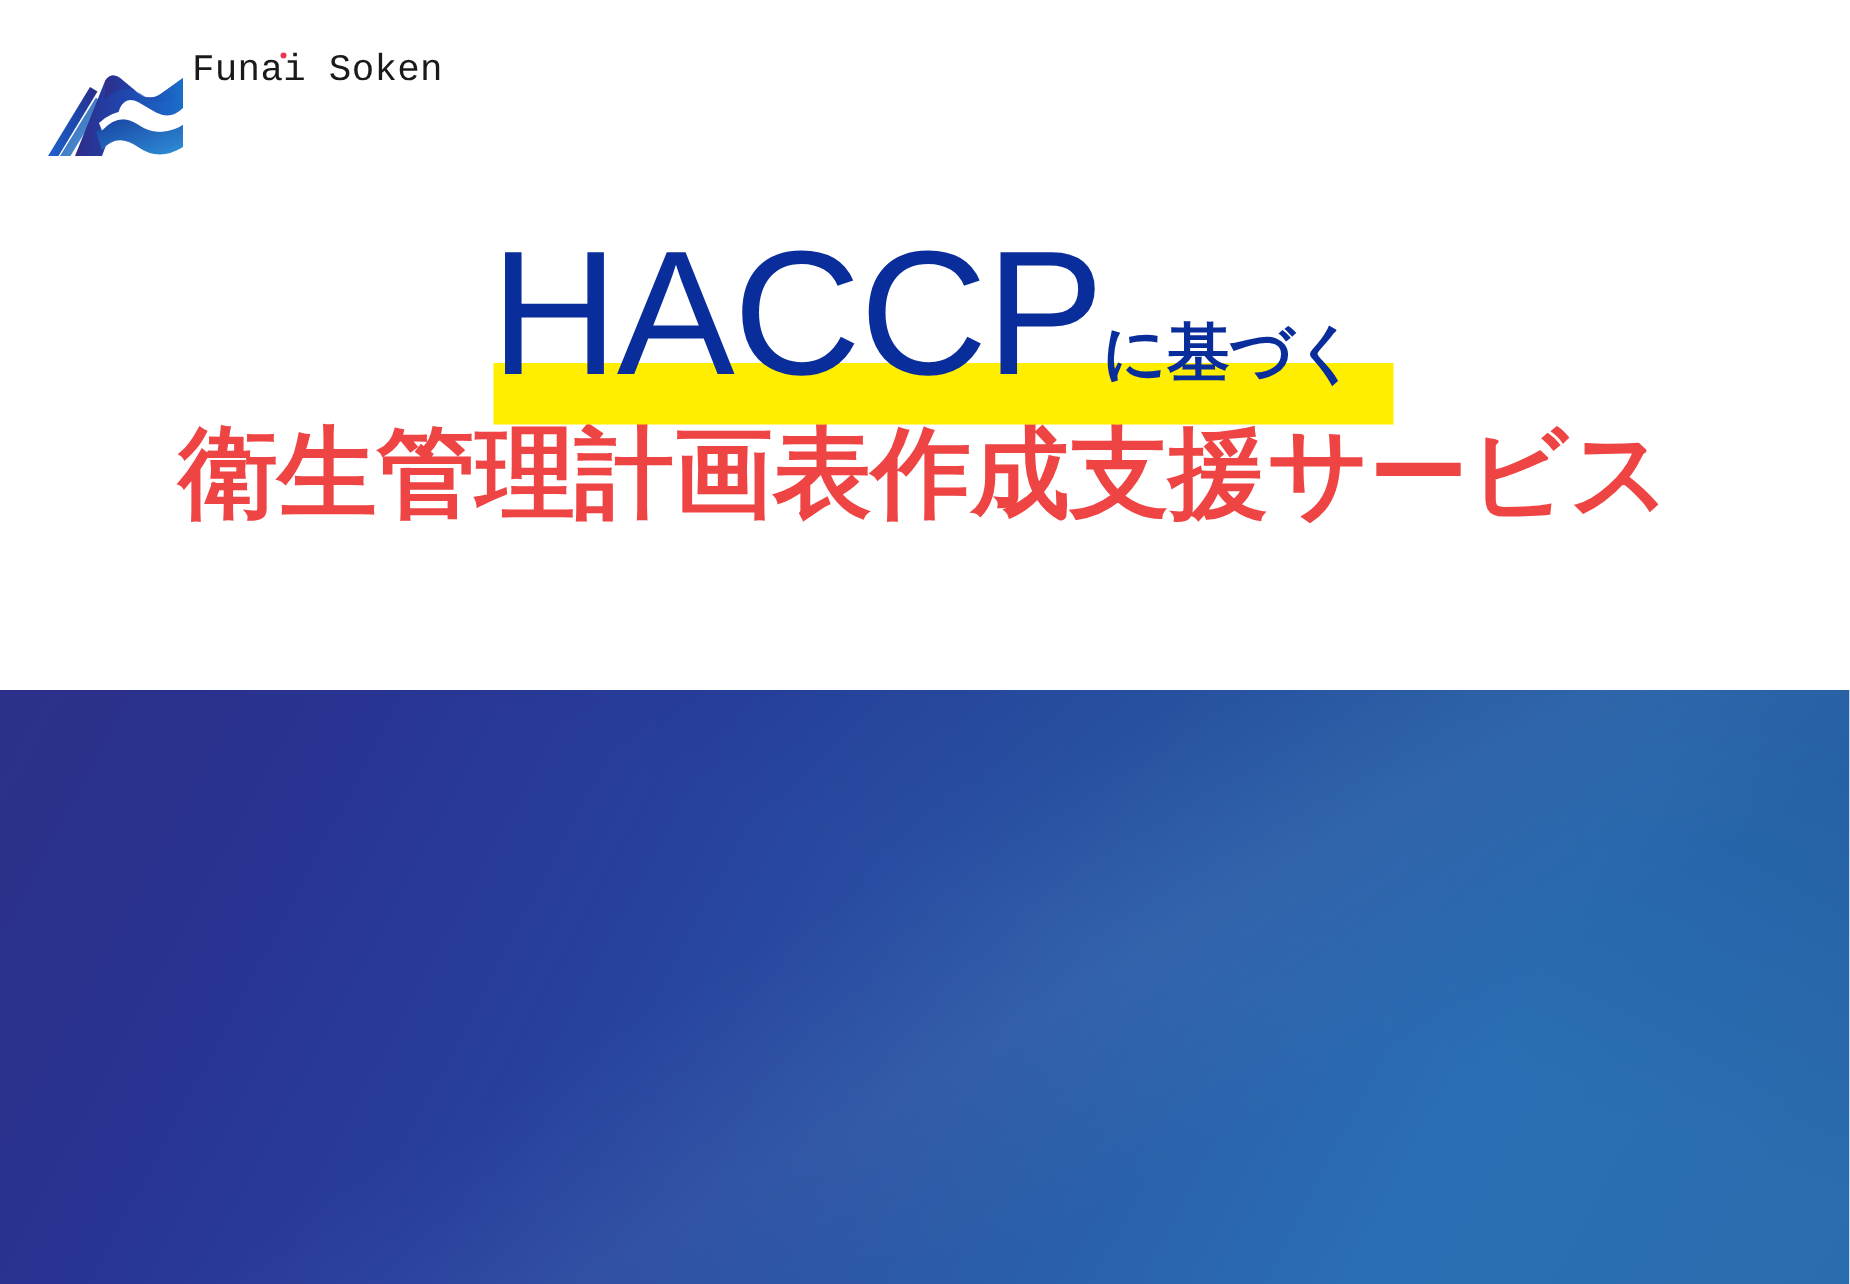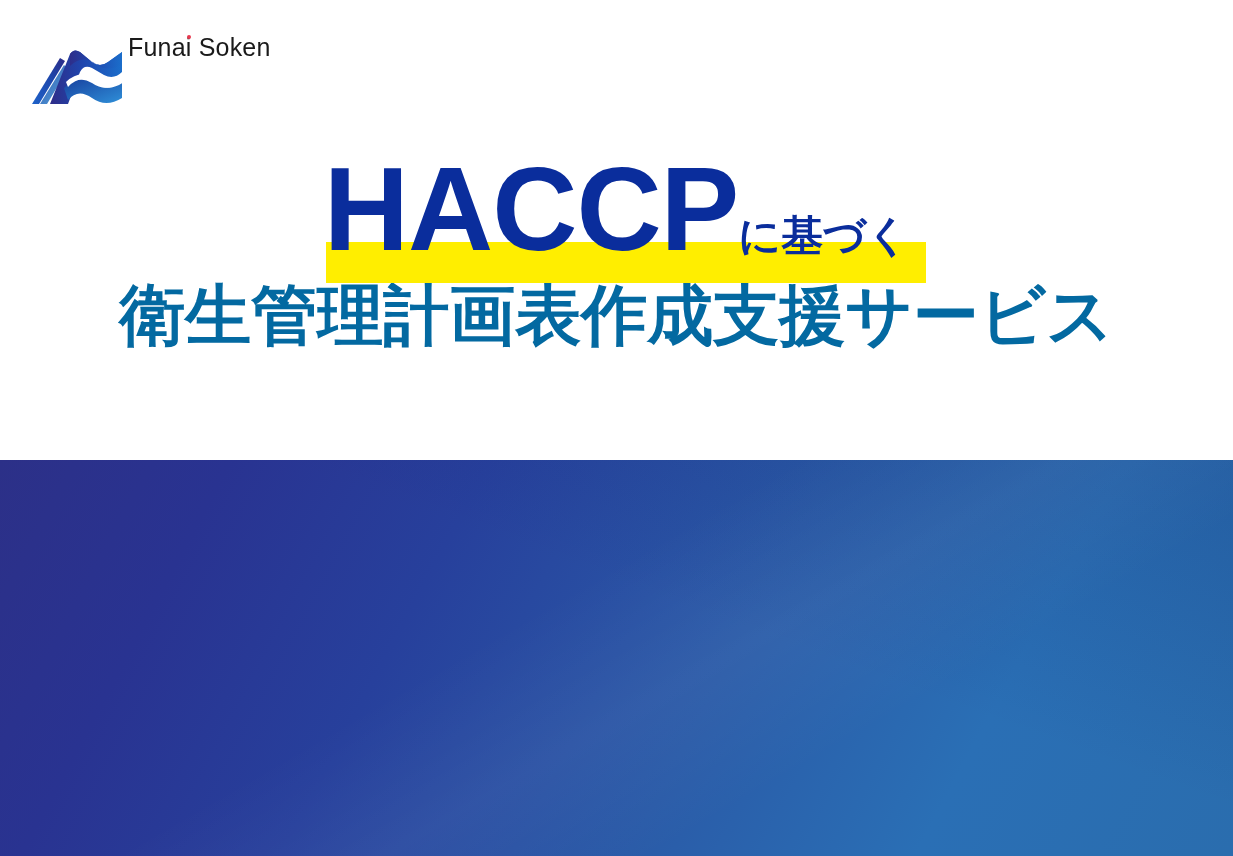--- a/index.html
+++ b/index.html
@@ -31,21 +31,21 @@
     height: 58px;
   }
   #logo-wordmark {
     position: absolute;
     left: 98px;
     top: 0px;
     width: 210px;
     height: 80px;
   }
   .logo-line1 {
-    font-family: Liberation Sans, sans-serif;
+    font-family: Liberation Mono, monospace;
     font-size: 25px;
     letter-spacing: 0.2px;
     color: #1a1a1a;
     line-height: 28px;
     white-space: nowrap;
     position: relative;
     display: inline-block;
   }
   .logo-dot {
     position: absolute;
@@ -86,21 +86,21 @@
     top: 92px;
     width: 600px;
     height: 41px;
     background: #ffee00;
     z-index: 0;
   }
   #hl-haccp {
     position: relative;
     z-index: 1;
     font-family: "Liberation Sans", "DejaVu Sans", sans-serif;
-    font-weight: bold;
+    font-weight: normal;
     font-size: 118px;
     letter-spacing: -1px;
     color: #0a2d9c;
     vertical-align: baseline;
   }
   #hl-sub {
     position: relative;
     z-index: 1;
     font-family: Liberation Mono, monospace;
     font-weight: bold;
@@ -108,21 +108,21 @@
     color: #0a2d9c;
     letter-spacing: 0px;
     vertical-align: baseline;
   }
   #headline-row2 {
     margin-top: 12px;
     font-family: "DejaVu Sans", sans-serif;
     font-weight: bold;
     font-size: 66px;
     letter-spacing: 0px;
-    color: #0369a1;
+    color: #ef4444;
     line-height: 1.1;
     white-space: nowrap;
   }
 
   
   #banner {
     position: absolute;
     left: 0;
     top: 460px;
     width: 1233px;

